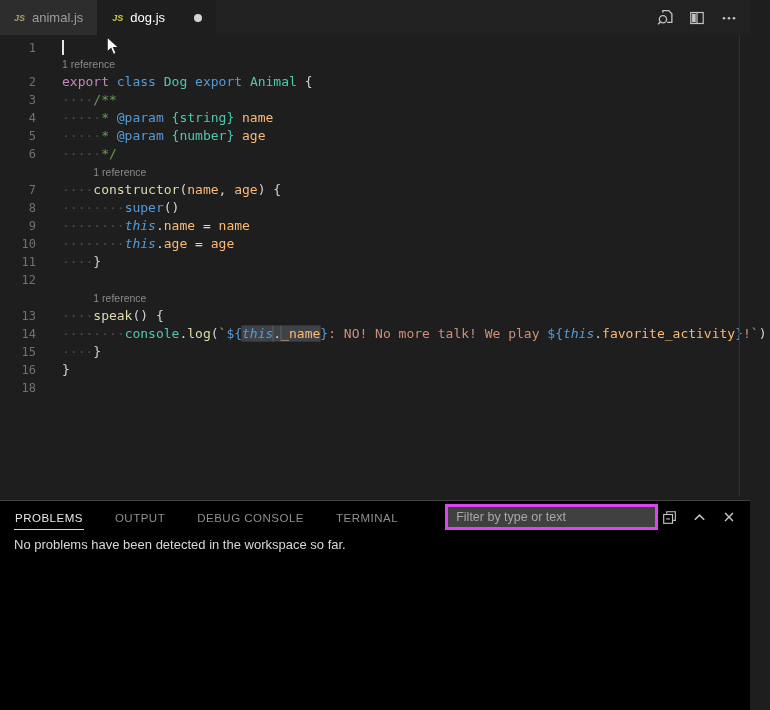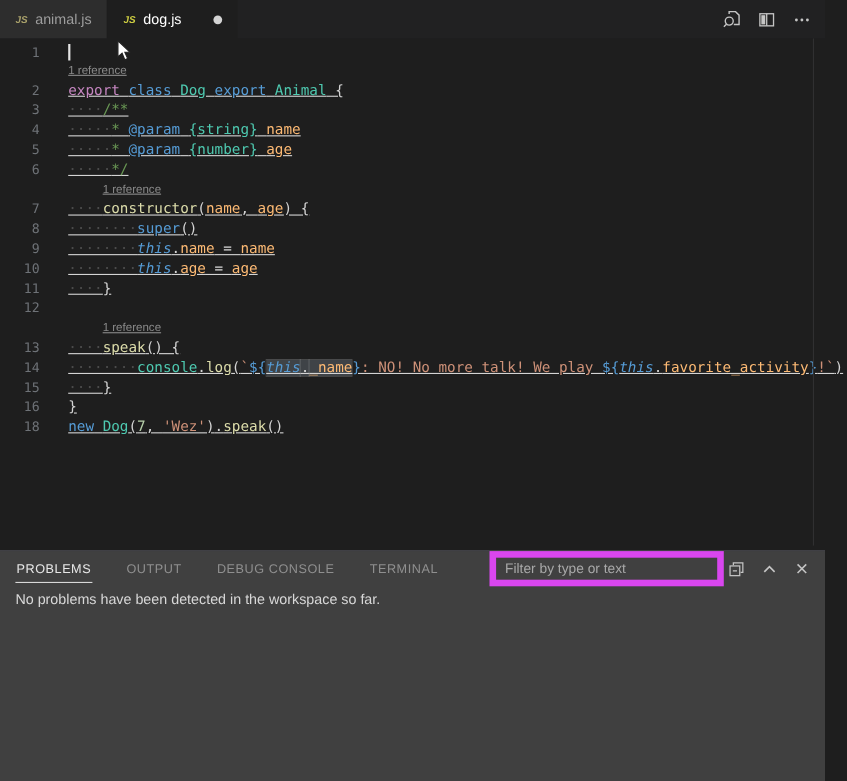--- a/index.html
+++ b/index.html
@@ -18,43 +18,43 @@
   .tabbar-actions{margin-left:auto;display:flex;align-items:center;gap:10px;padding-right:10px;}
   .icon-btn{width:22px;height:22px;display:flex;align-items:center;justify-content:center;cursor:pointer;color:#c5c5c5;}
   .icon-btn svg{display:block;}
 
   
   .editor{position:relative;height:465px;padding-top:2px;background:#1e1e1e;
           font-family:"DejaVu Sans Mono","Liberation Mono",monospace;font-size:13px;line-height:18px;}
   .editor::after{content:"";position:absolute;top:0;bottom:6px;right:10px;width:1px;background:#303031;}
   .row{display:flex;height:18px;align-items:baseline;}
   .gutter{flex:0 0 36px;width:36px;text-align:right;color:#6e7277;font-size:12px;user-select:none;}
-  .content{white-space:pre;padding-left:26px;color:#d4d4d4;text-decoration:underline;}
+  .content{white-space:pre;padding-left:26px;color:#d4d4d4;}
   .codelens{font-family:"Liberation Sans",sans-serif;font-size:10.5px;color:#8a8a8a;}
   .tok.pln{color:#d4d4d4;}
   .tok.kwp{color:#c586c0;}
   .tok.kwb{color:#569cd6;}
   .tok.cls{color:#4ec9b0;}
   .tok.cmt{color:#6a9955;}
   .tok.var{color:#fdba74;}
   .tok.fn{color:#dcdcaa;}
   .tok.str{color:#ce9178;}
   .tok.num{color:#b5cea8;}
   .tok.ths{color:#569cd6;font-style:italic;}
   .tok.ws{color:#4b4b4b;}
   .tok.hl{background:rgba(110,118,129,0.42);box-shadow:0 0 0 0.5px rgba(160,160,160,0.35);}
   .caret{display:inline-block;width:2px;height:15px;background:#e4e4e4;transform:translateY(3px);}
   .mouse-pointer{position:absolute;left:106px;top:36px;pointer-events:none;}
 
   
-  .panel{position:absolute;left:0;right:0;top:500px;bottom:0;background:#404040;border-top:1px solid #404045;}
+  .panel{position:absolute;left:0;right:0;top:500px;bottom:0;background:#000000;border-top:1px solid #404045;}
   .panel-header{display:flex;align-items:center;height:32px;padding:0 10px 0 14px;}
   .ptab{font-size:11.5px;letter-spacing:0.5px;color:#8f8f8f;margin-right:30px;padding:7px 1px 5px;cursor:pointer;white-space:nowrap;}
   .ptab.active{color:#e7e7e7;border-bottom:1px solid #d7d7d7;}
-  .filter-input{width:268px;height:20px;margin-left:16px;background:#404040;border:6px solid #d946ef;
+  .filter-input{width:268px;height:20px;margin-left:16px;background:#404040;border:3px solid #d946ef;
                 color:#e0e0e0;font-size:12.5px;padding:0 8px;font-family:"Liberation Sans",sans-serif;outline:none;}
   .filter-input::placeholder{color:#a8a8a8;}
   .panel-actions{margin-left:auto;display:flex;align-items:center;gap:8px;}
   .panel-msg{font-size:13px;color:#d8d8d8;padding:4px 0 0 14px;}
 </style>
 </head>
 <body>
 
 <div class="window">
 
@@ -165,21 +165,20 @@
       <div class="row">
         <span class="gutter">15</span>
         <span class="content"><span class="tok ws">····</span><span class="tok pln">}</span></span>
       </div>
       <div class="row">
         <span class="gutter">16</span>
         <span class="content"><span class="tok pln">}</span></span>
       </div>
       <div class="row">
         <span class="gutter">18</span>
-        <span class="content"><span class="tok kwb">new</span><span class="tok pln"> </span><span class="tok cls">Dog</span><span class="tok pln">(</span><span class="tok num">7</span><span class="tok pln">, </span><span class="tok str">'Wez'</span><span class="tok pln">)</span><span class="tok pln">.</span><span class="tok fn">speak</span><span class="tok pln">()</span></span>
       </div>
     </div>
 
   <span class="mouse-pointer">
     <svg width="14" height="20" viewBox="0 0 13 19">
       <path d="M1 1 L1 15 L4.6 11.8 L7 17.5 L9.4 16.4 L7 10.9 L11.6 10.9 Z" fill="#ffffff" stroke="#222" stroke-width="1"></path>
     </svg>
   </span>
 
   <div class="panel">

